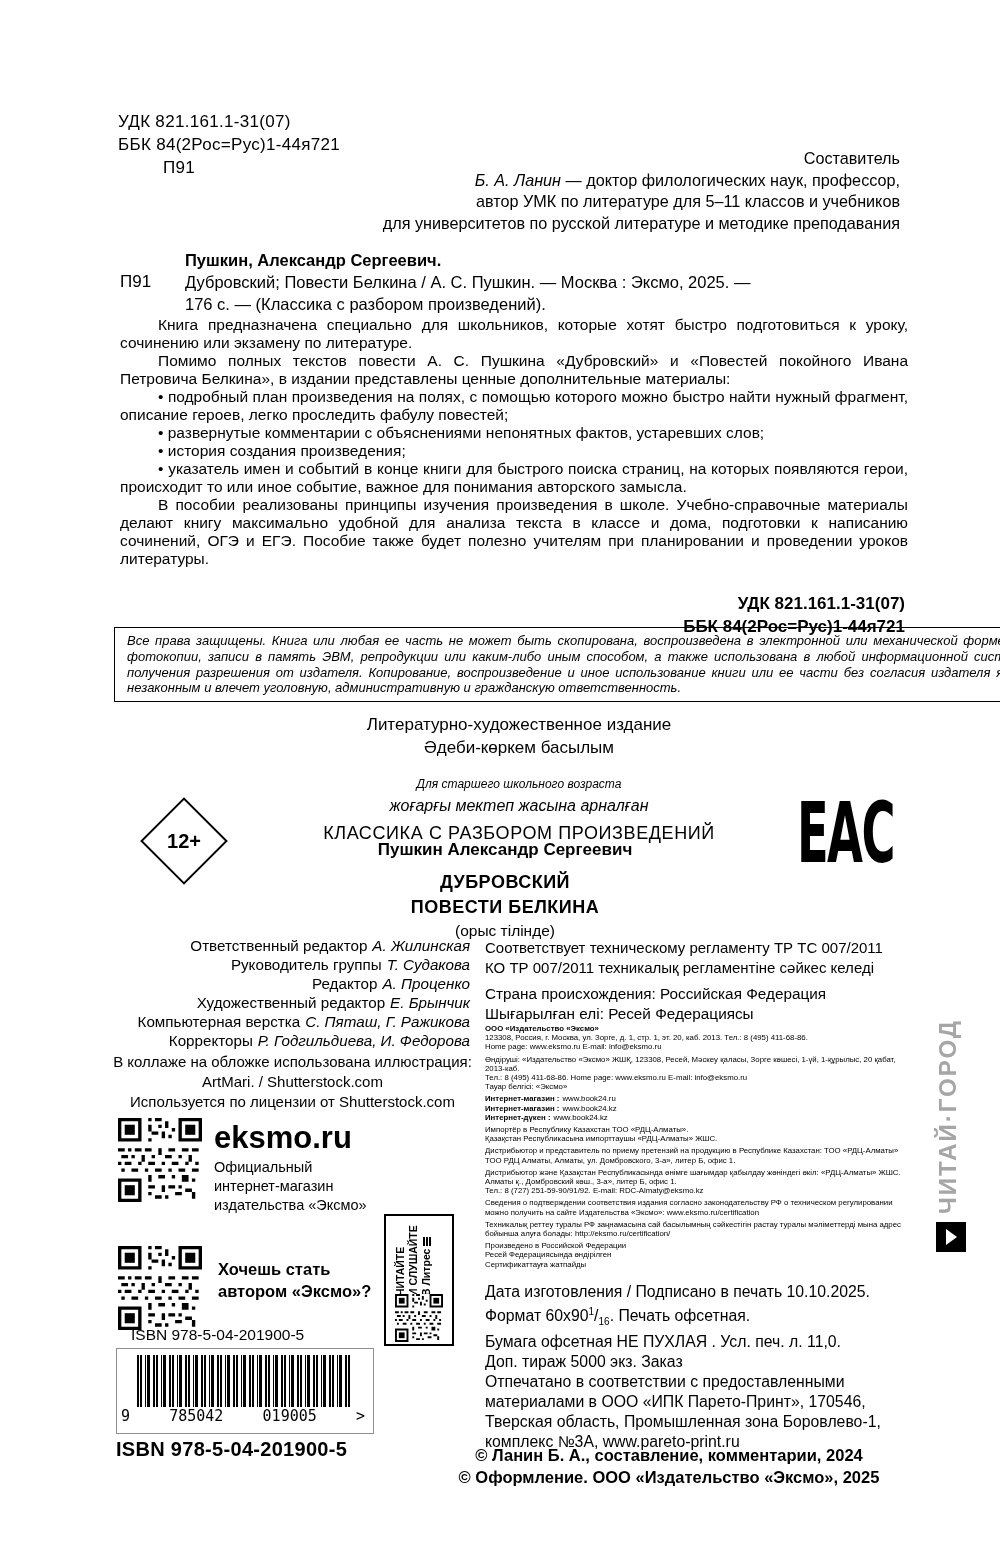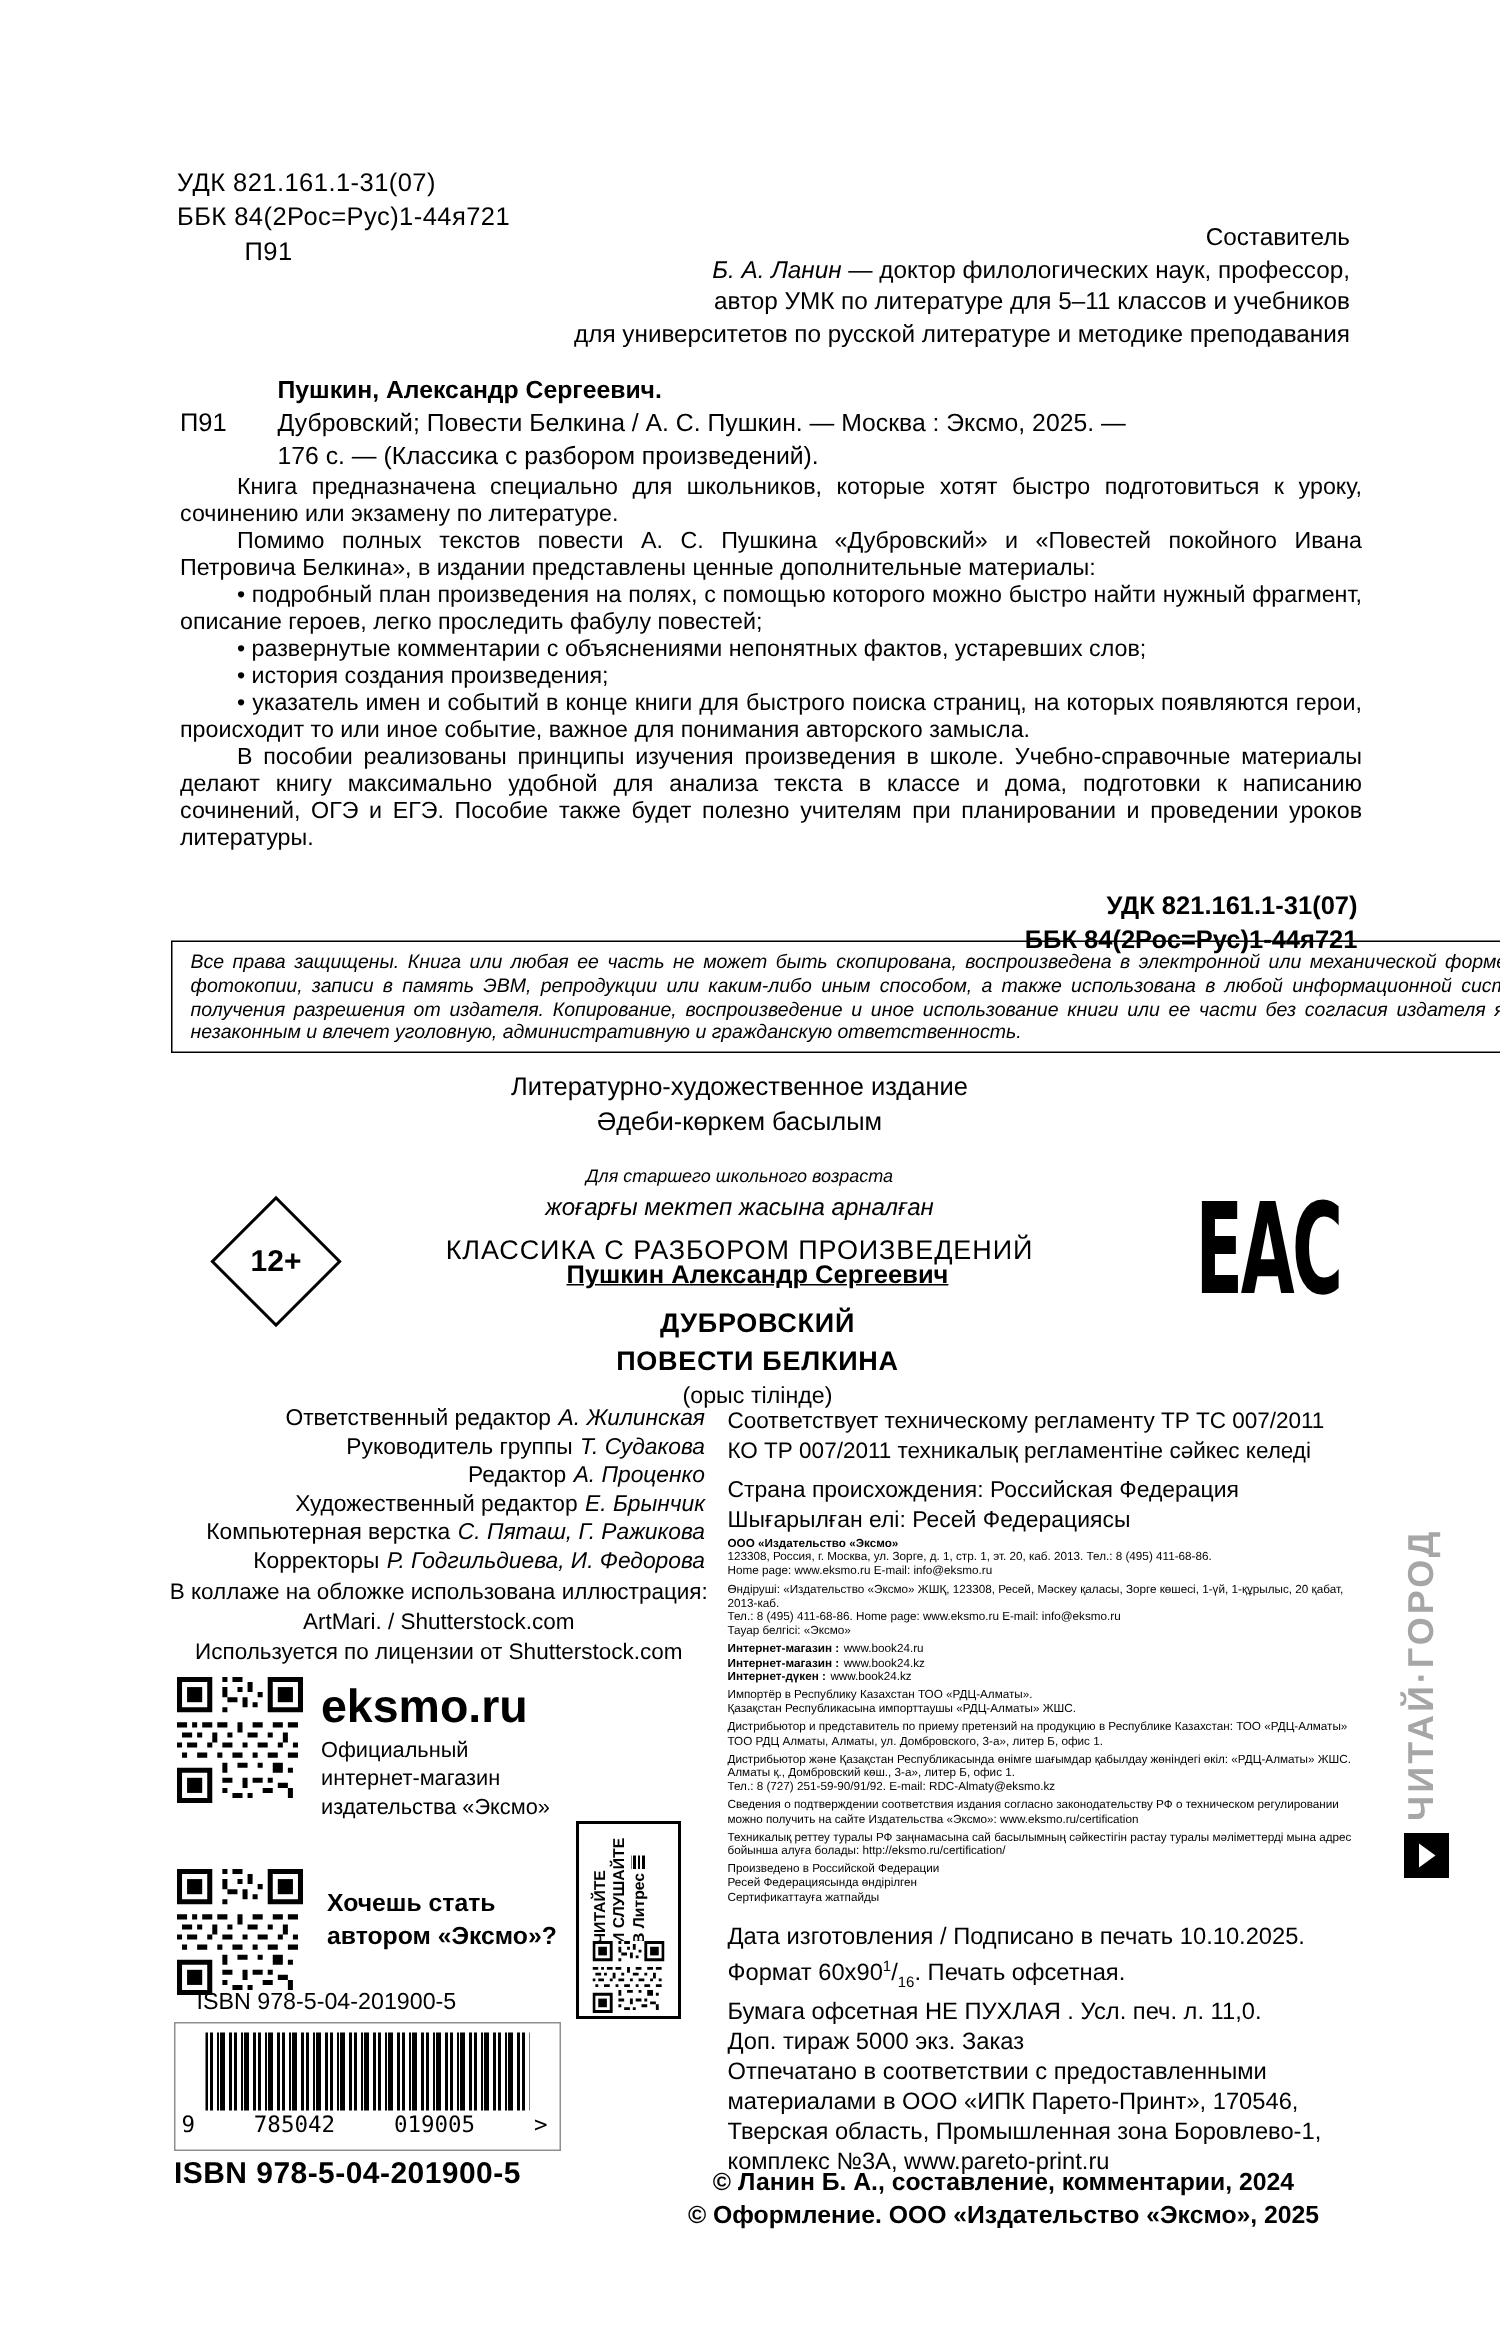--- a/index.html
+++ b/index.html
@@ -13,33 +13,33 @@
   .top-codes{left:118px;top:110px;font-size:17px;line-height:23px;letter-spacing:.3px;}
   .top-codes .p91{margin-left:45px;}
   .compiler{left:140px;top:148px;width:760px;text-align:right;font-size:16.2px;line-height:21.5px;}
   .cit-index{left:120px;top:272px;font-size:17px;}
   .citation{left:185px;top:249px;font-size:16.5px;line-height:22px;}
   .annot{left:120px;top:316px;width:788px;font-size:15.5px;line-height:18px;}
   .annot p{text-indent:38px;text-align:justify;margin:0;}
   .codes-right{right:95px;top:592px;text-align:right;font-weight:bold;font-size:17px;line-height:23px;}
   .rights{left:114px;top:627px;width:954px;border:1px solid #000;padding:5px 12px;
           font-size:13px;line-height:15.8px;font-style:italic;text-align:justify;}
-  .edition{left:108px;top:714px;width:770px;text-align:center;}
+  .edition{left:134px;top:714px;width:770px;text-align:center;}
   .edition .e1{font-size:17px;line-height:21px;}
   .edition .e2{font-size:17px;line-height:21px;margin-top:2px;}
   .edition .e3{font-size:12px;line-height:21px;margin-top:16px;font-style:italic;}
   .edition .e4{font-size:16px;line-height:21px;font-style:italic;}
   .edition .series{font-size:18px;margin-top:7px;letter-spacing:.6px;}
   .age{left:153px;top:810px;width:62px;height:62px;border:2.5px solid #000;transform:rotate(45deg);background:#fff;}
   .age span{position:absolute;inset:0;display:flex;align-items:center;justify-content:center;
             transform:rotate(-45deg);font-weight:bold;font-size:20px;}
   .eac{left:797px;top:784px;font-size:58px;font-weight:bold;font-family:"DejaVu Sans",sans-serif;
        letter-spacing:-2px;transform:scale(.8,1.45);transform-origin:top left;}
   .title-block{left:120px;top:840px;width:770px;text-align:center;}
-  .title-block .t-author{font-size:17px;font-weight:bold;text-decoration:underline;}
+  .title-block .t-author{font-size:17px;font-weight:bold;}
   .title-block .t-main{font-size:18px;font-weight:bold;margin-top:12px;letter-spacing:.5px;}
   .title-block .t-main2{font-size:18px;font-weight:bold;margin-top:4px;letter-spacing:.5px;}
   .title-block .t-lang{font-size:15.5px;margin-top:4px;}
   .staff{left:120px;top:936px;width:350px;text-align:right;font-size:15.2px;line-height:19px;}
   .staff .nm{font-style:italic;margin-left:5px;}
   .collage{left:105px;top:1052px;width:375px;text-align:center;font-size:15px;line-height:20px;}
   .tech-reg{left:485px;top:938px;font-size:15px;line-height:19.5px;}
   .tech-country{left:485px;top:984px;font-size:15.3px;line-height:19.5px;}
   .imprint{left:485px;top:1024px;width:424px;font-size:7.8px;line-height:9.2px;}
   .imprint .gap{margin-top:3px;}

